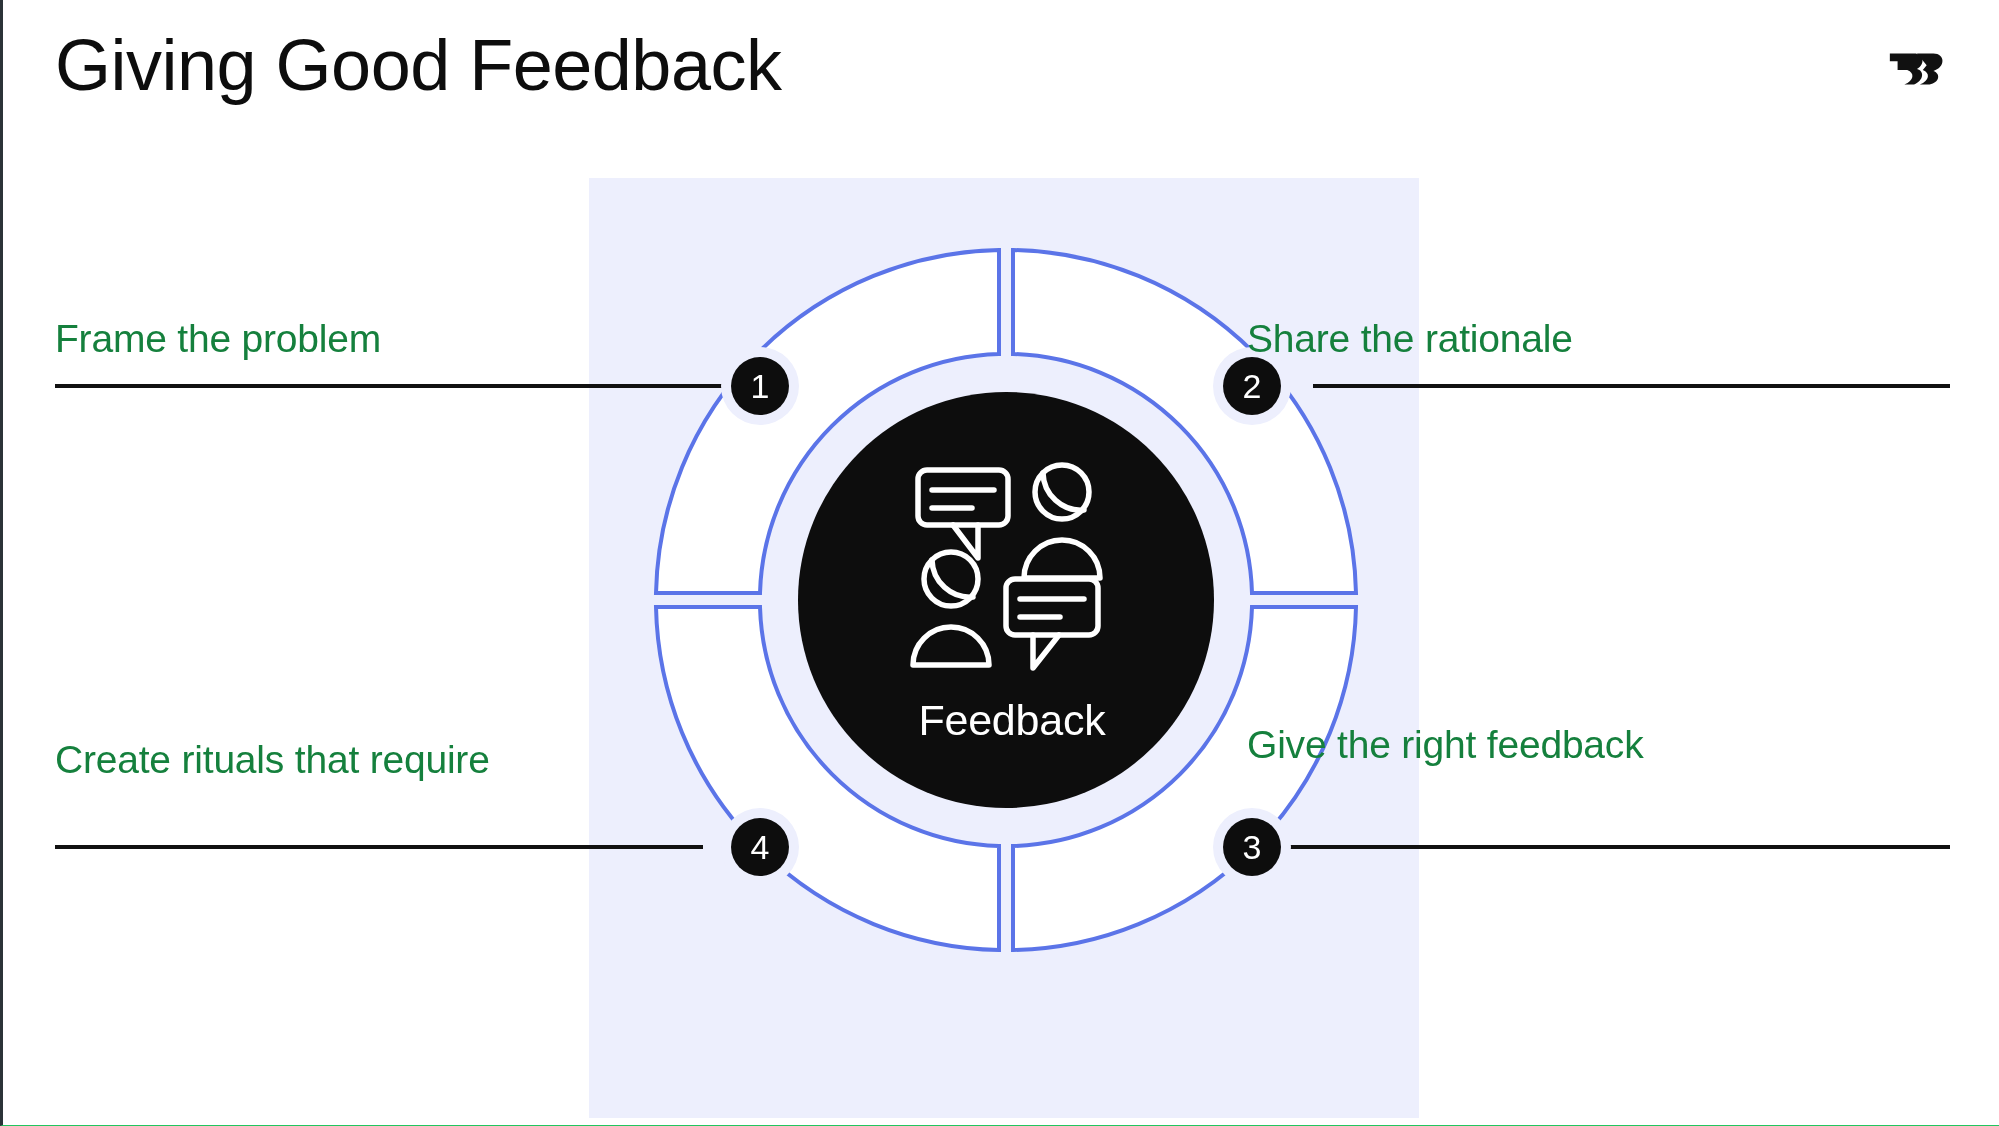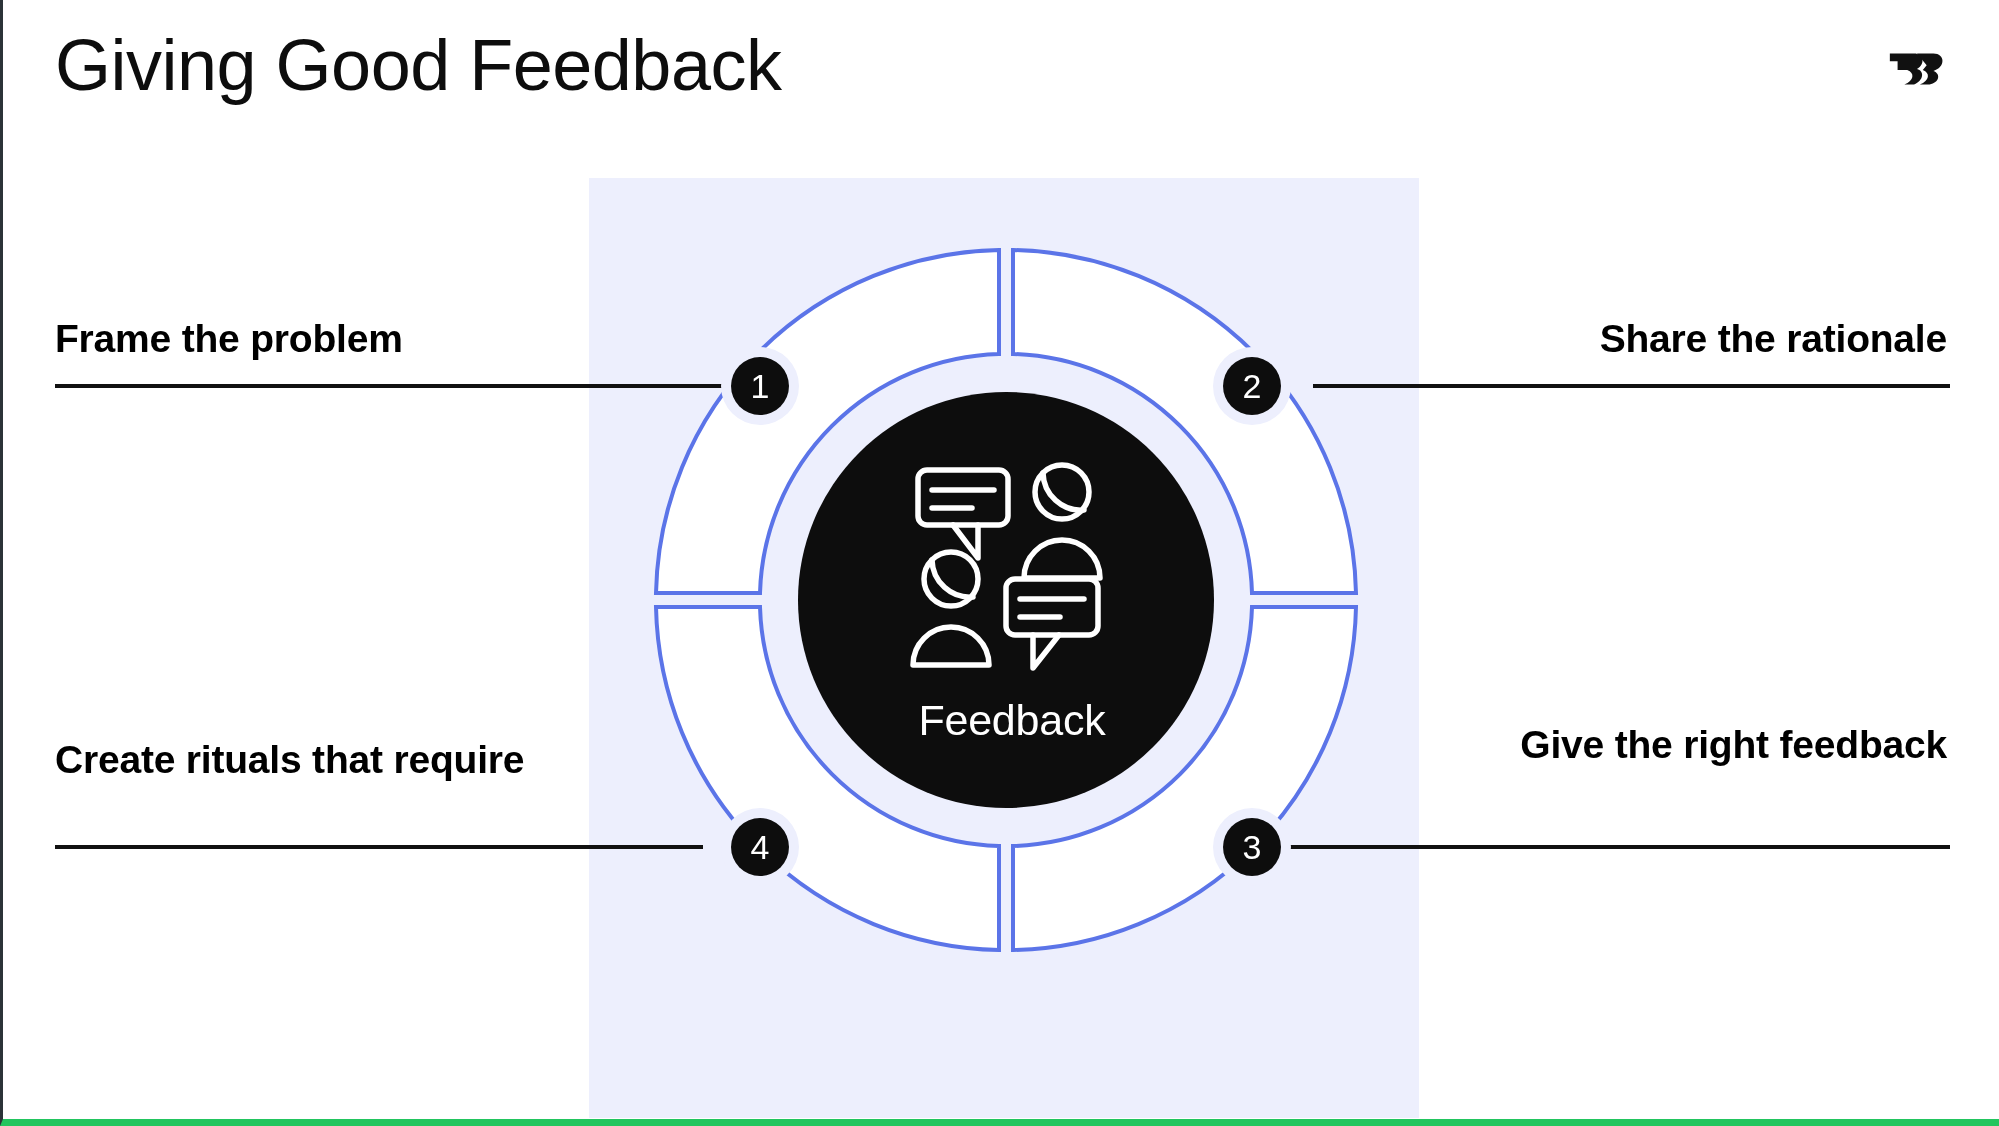--- a/index.html
+++ b/index.html
@@ -13,21 +13,21 @@
   }
 
   #slide {
     position: relative;
     width: 1999px;
     height: 1126px;
     background: #ffffff;
     overflow: hidden;
     box-sizing: border-box;
     border-left: 3px solid #2b3338;
-    border-bottom: 7px solid #22c55e;
+    border-bottom: 1px solid #22c55e;
   }
 
   
   #page-title {
     position: absolute;
     left: 52px;
     top: 28px;
     font-size: 72px;
     line-height: 1.05;
     letter-spacing: -0.5px;
@@ -61,30 +61,29 @@
     top: 0;
     width: 1999px;
     height: 1126px;
   }
 
   
   .callout {
     position: absolute;
     font-size: 39px;
     line-height: 58px;
-    color: #000000;
+    color: #15803d;
     letter-spacing: -0.2px;
-    font-weight: bold;
   }
   .callout .lbl-text {
     display: block;
     white-space: nowrap;
   }
   .callout.left  { text-align: left; }
-  .callout.right { text-align: right; }
+  .callout.right { text-align: left; }
 
   #callout-1 { left: 52px;  top: 310px; width: 640px; }
   #callout-2 { right: 52px; top: 310px; width: 700px; }
   #callout-3 { right: 52px; top: 688px; width: 700px; margin-top: 28px; }
   #callout-4 { left: 52px;  top: 731px; width: 640px; }
 
   
   #center-label {
     position: absolute;
     left: 0;

